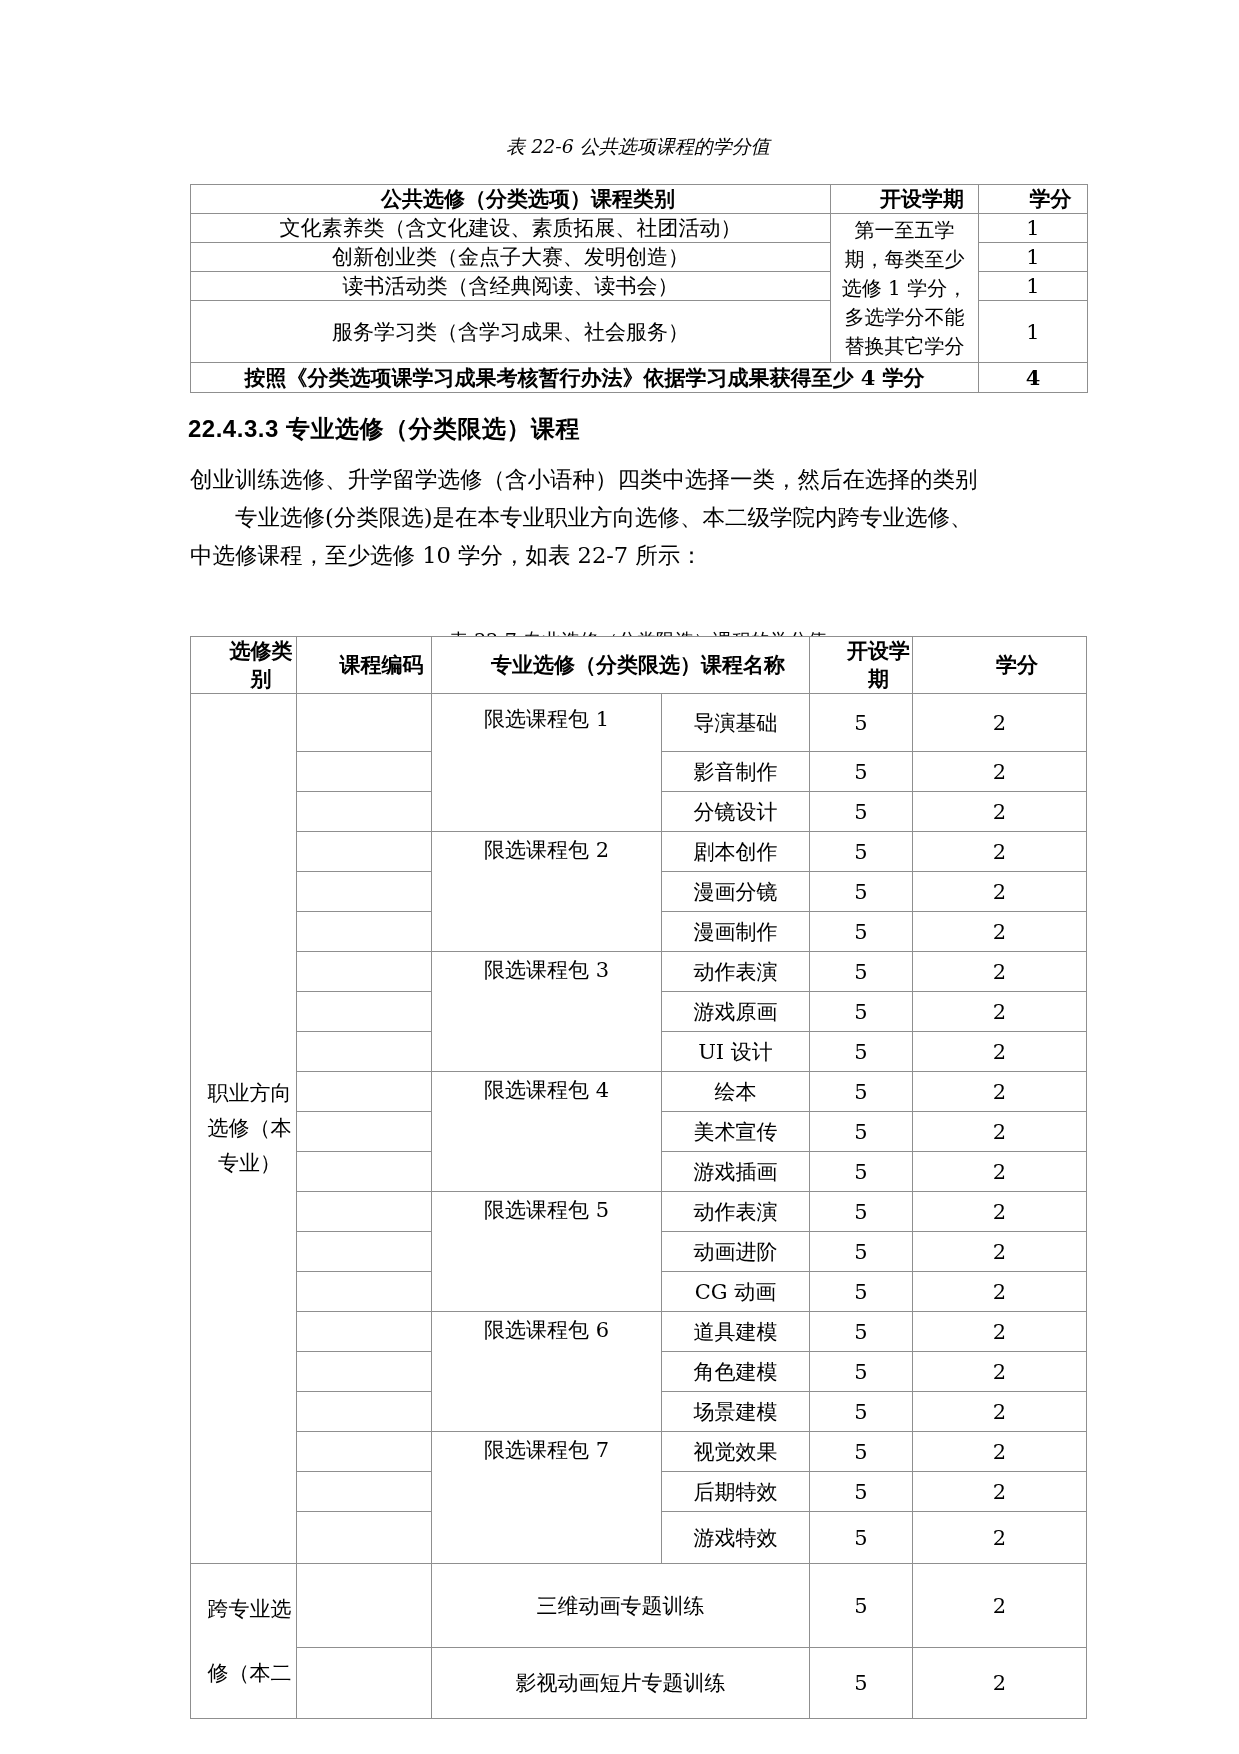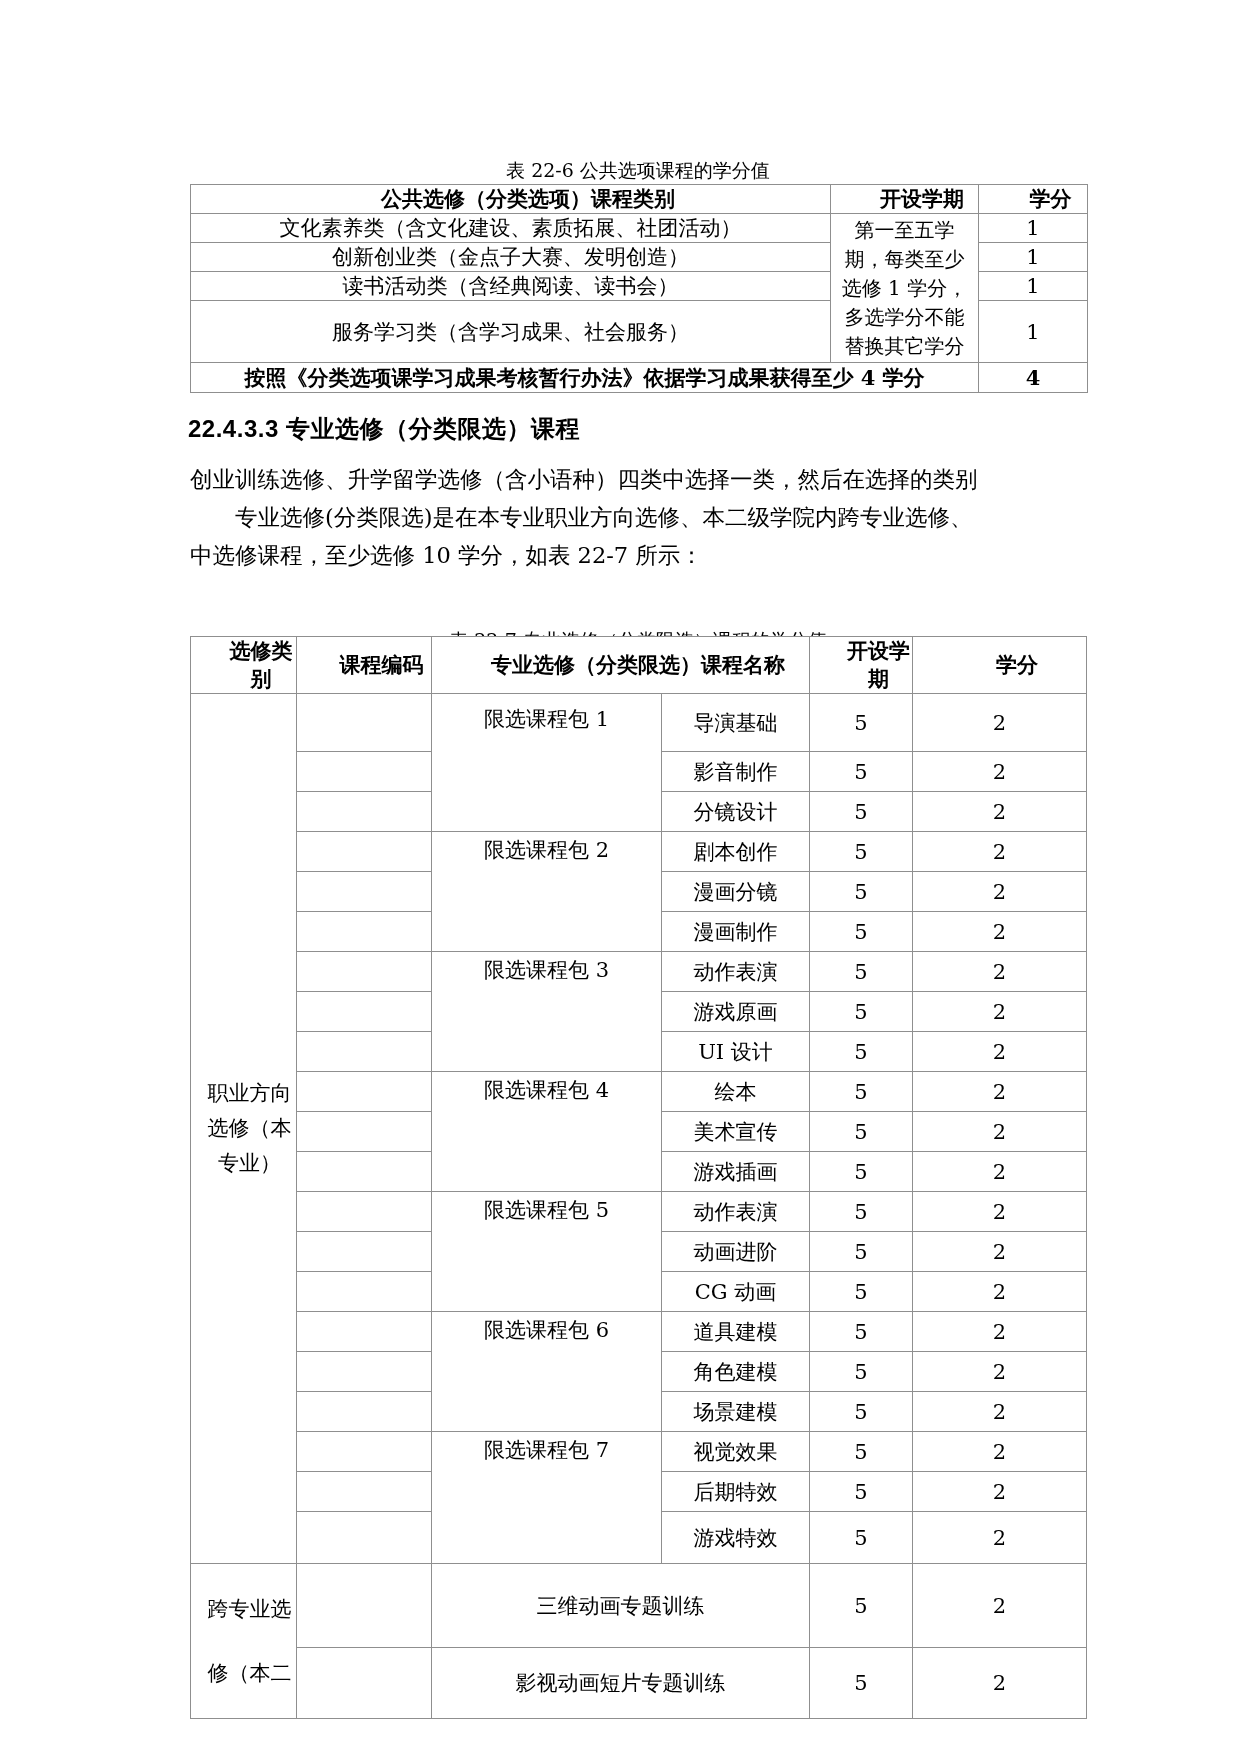--- a/index.html
+++ b/index.html
@@ -1,19 +1,19 @@
 <!DOCTYPE html>
 <html><head>
 <meta charset="utf-8">
 <style>
   html,body{margin:0;padding:0;background:#fff;}
   .page{position:relative;width:1239px;height:1754px;background:#fff;overflow:hidden;
         font-family:"DejaVu Serif","Liberation Serif",serif;color:#000;}
   .caption{position:absolute;left:190px;width:896px;text-align:center;font-size:19px;}
-  #caption1{top:158px;}
+  #caption1{top:134px;font-style:italic;}
   #caption2{top:628px;}
   .heading{position:absolute;left:188px;top:413px;font-family:"Liberation Sans","DejaVu Sans",sans-serif;
            font-weight:bold;font-size:24px;letter-spacing:.5px;}
   .para{position:absolute;left:190px;top:460px;width:900px;font-size:22.5px;}
   .para .pline{line-height:38px;white-space:nowrap;}
   .para .indent{padding-left:45px;}
   table{position:absolute;left:190px;border-collapse:collapse;table-layout:fixed;background:#fff;}
   td,th{border:1px solid #8f8f8f;text-align:center;vertical-align:middle;
         font-size:21px;font-weight:normal;padding:0;}
   th{font-weight:bold;padding-left:35px;}

